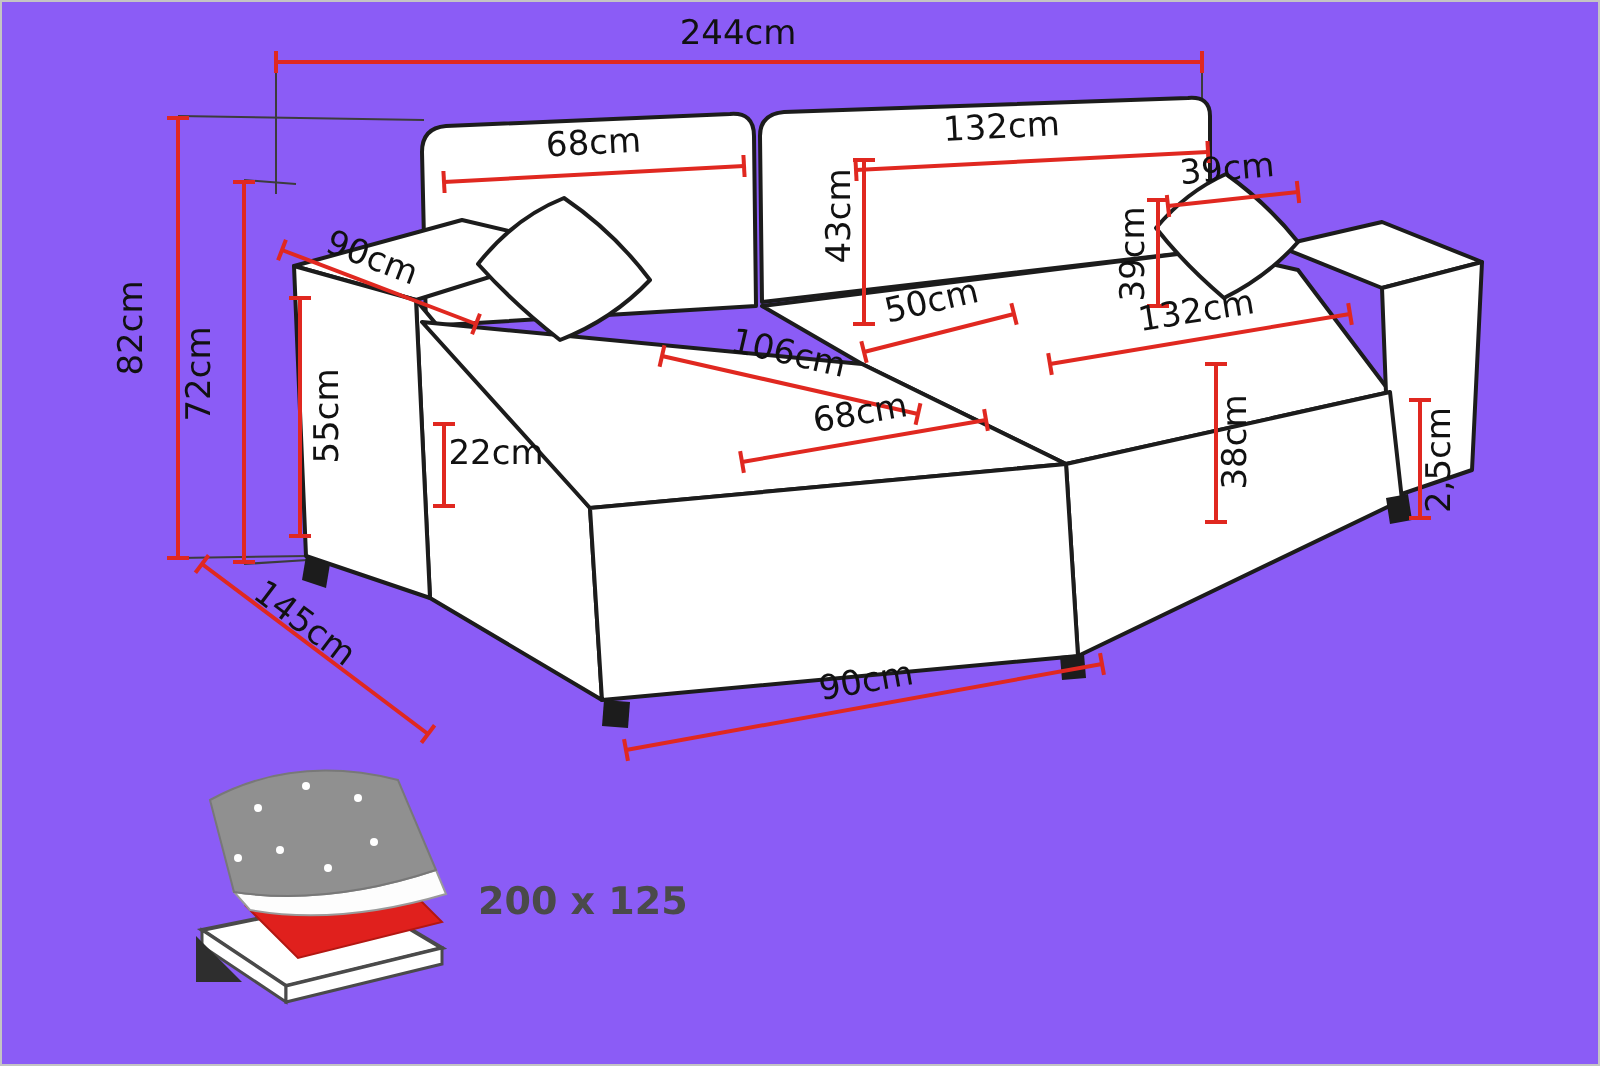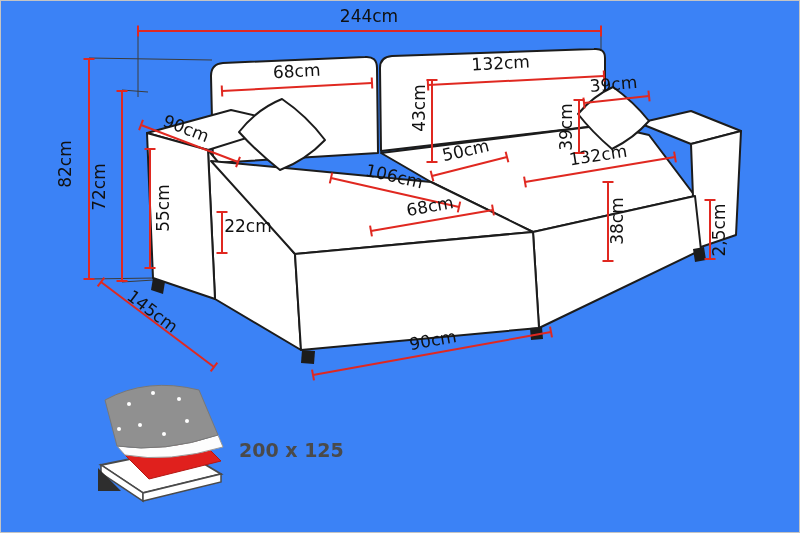--- a/index.html
+++ b/index.html
@@ -1,21 +1,21 @@
 <!DOCTYPE html>
 <html><head>
 <meta charset="utf-8">
 <style>
   html,body{margin:0;padding:0;background:#ffffff;}
   .canvas{
     position:relative;
     width:800px;height:533px;
     box-sizing:border-box;
     border:1px solid #c4c4c4;
-    background:#3b82f6;
+    background:#8b5cf6;
     font-family:"DejaVu Sans","Liberation Sans",sans-serif;
   }
   svg{display:block;}
   .sofa{fill:#ffffff;stroke:#1c1c1c;stroke-width:2;stroke-linejoin:round;}
   .leg{fill:#1c1c1c;stroke:none;}
   .ext{stroke:#3c3c3c;stroke-width:1;}
   .dim-line{stroke:#e02820;stroke-width:2;fill:none;}
   .dim-label{font-size:17px;fill:#111111;text-anchor:middle;}
   .size-label{font-size:19px;font-weight:600;fill:#4a4a4a;}
 </style>

